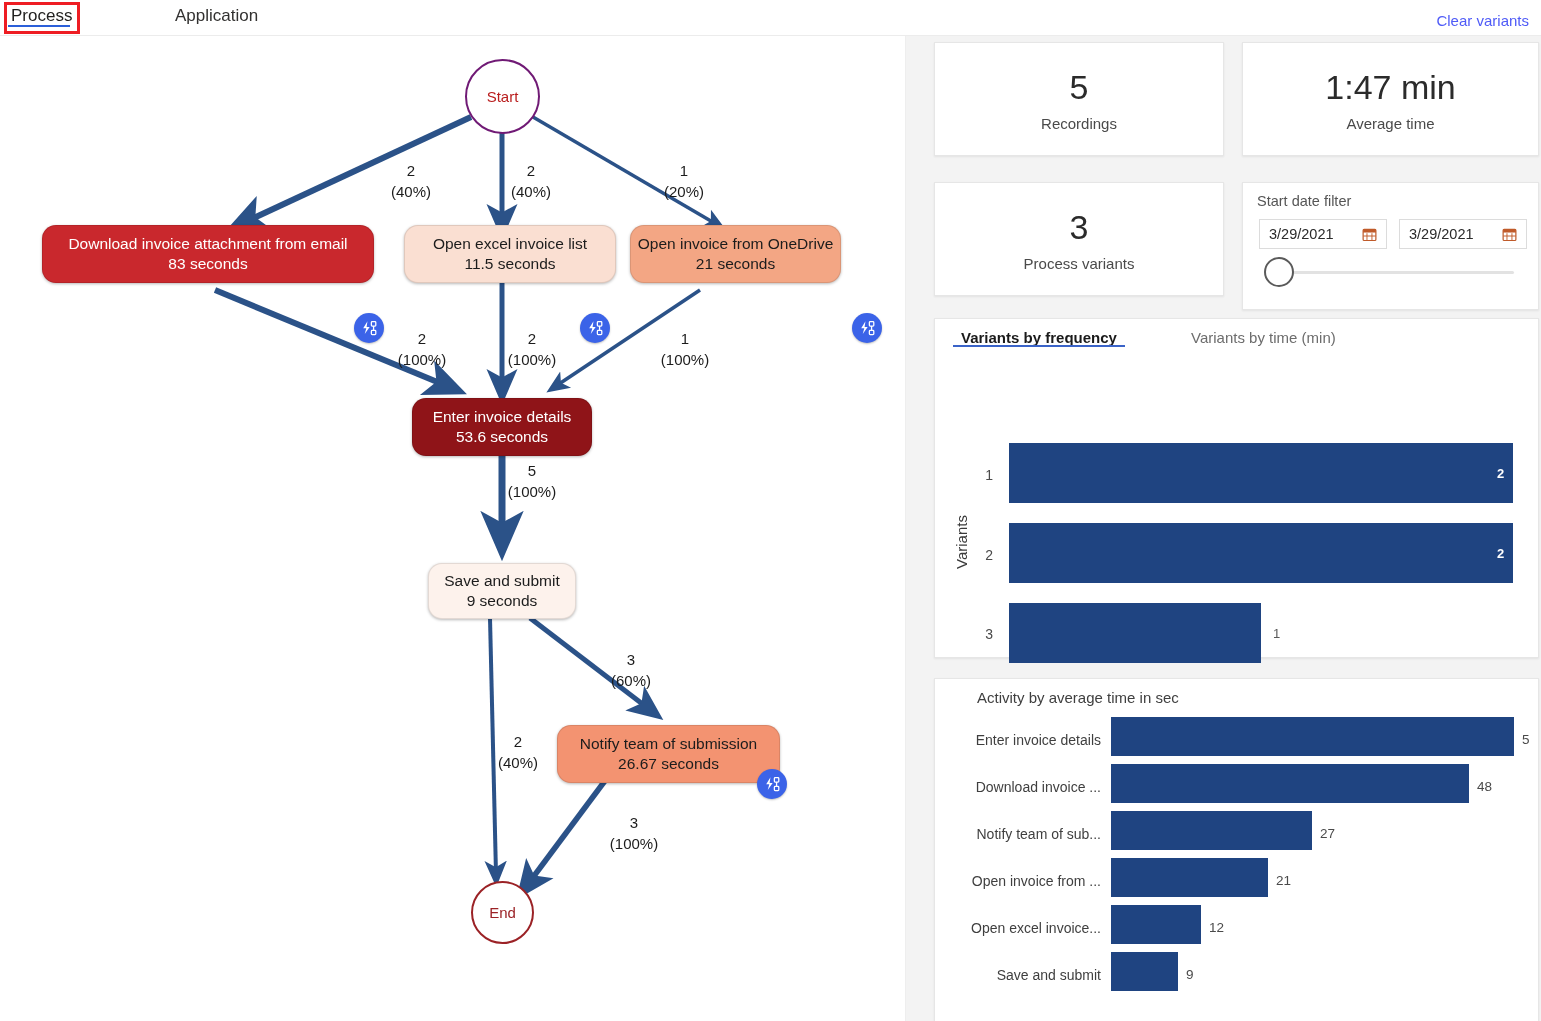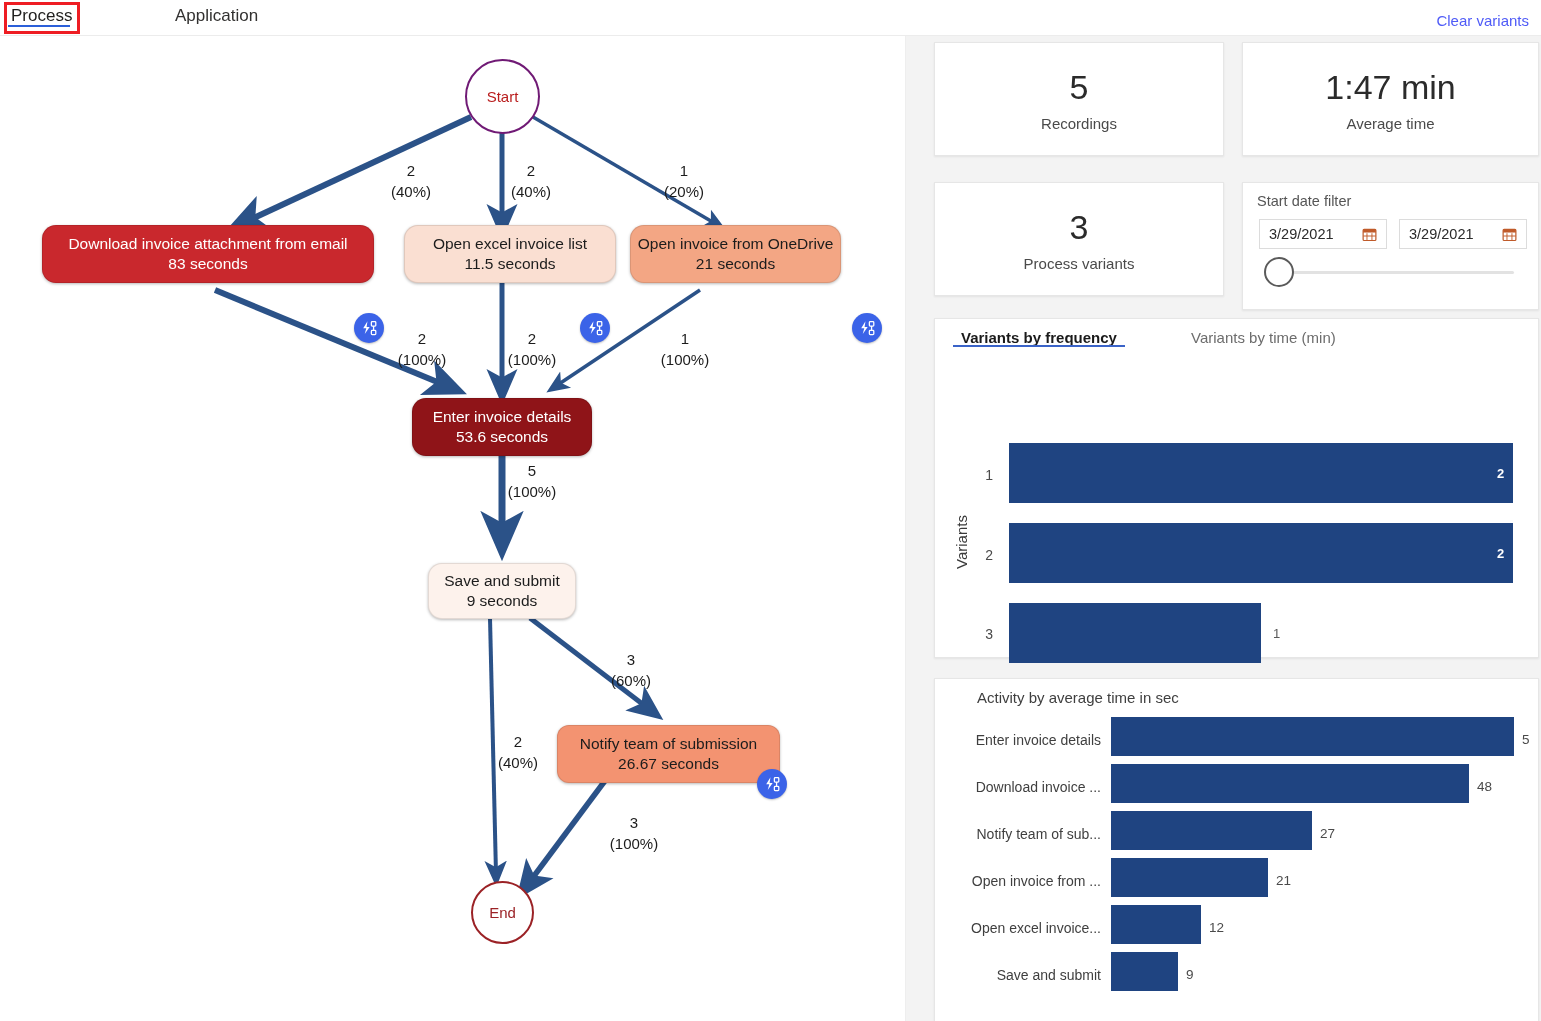--- a/index.html
+++ b/index.html
@@ -262,21 +262,21 @@
       <div class="node" style="left:412px; top:362px; width:180px; height:58px; background:#8f1418; color:#ffffff;">
         <span class="nline">Enter invoice details</span>
         <span class="nline">53.6 seconds</span>
       </div>
 
       <div class="node" style="left:428px; top:527px; width:148px; height:56px; background:#fdf2ec; color:#1c1c1c;">
         <span class="nline">Save and submit</span>
         <span class="nline">9 seconds</span>
       </div>
 
-      <div class="node" style="left:557px; top:689px; width:223px; height:58px; background:#f39371; color:#1c1c1c;border-radius:12px;">
+      <div class="node" style="left:557px; top:689px; width:223px; height:58px; background:#f39371; color:#1c1c1c;">
         <span class="nline">Notify team of submission</span>
         <span class="nline">26.67 seconds</span>
       </div>
       <div class="badge" style="left:757px; top:733px;">
         <svg width="17" height="17" viewBox="0 0 20 20">
           <path d="M7.6 1.5 L2.6 9.6 L6.2 9.6 L4.4 16.5 L10.2 8.1 L6.6 8.1 Z" fill="#ffffff"></path>
           <rect x="12.2" y="1.9" width="5.2" height="5.2" rx="1" fill="none" stroke="#ffffff" stroke-width="1.5"></rect>
           <rect x="12.2" y="12.1" width="5.2" height="5.2" rx="1" fill="none" stroke="#ffffff" stroke-width="1.5"></rect>
           <path d="M14.8 7.1 L14.8 12.1" stroke="#ffffff" stroke-width="1.5"></path>
         </svg>

